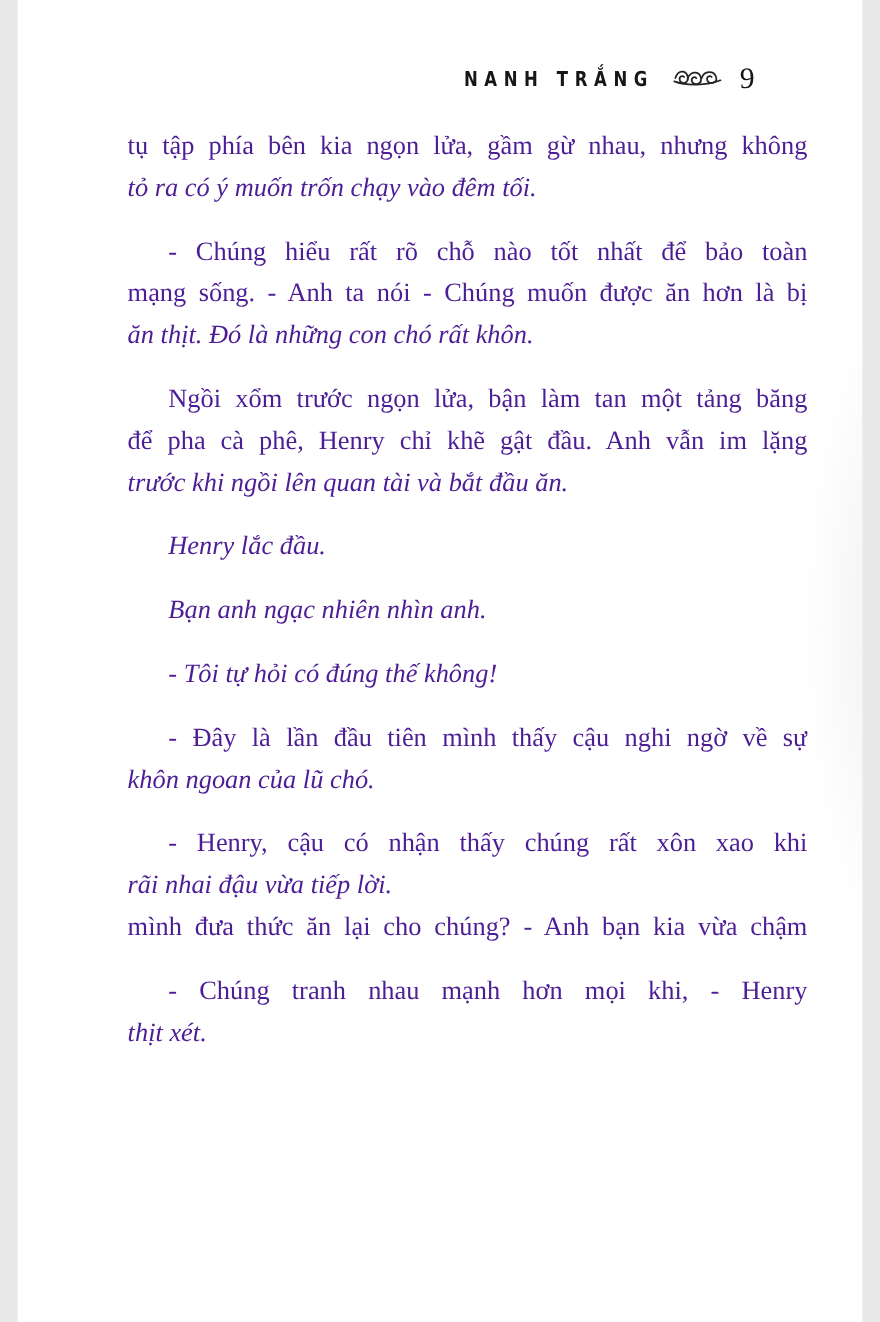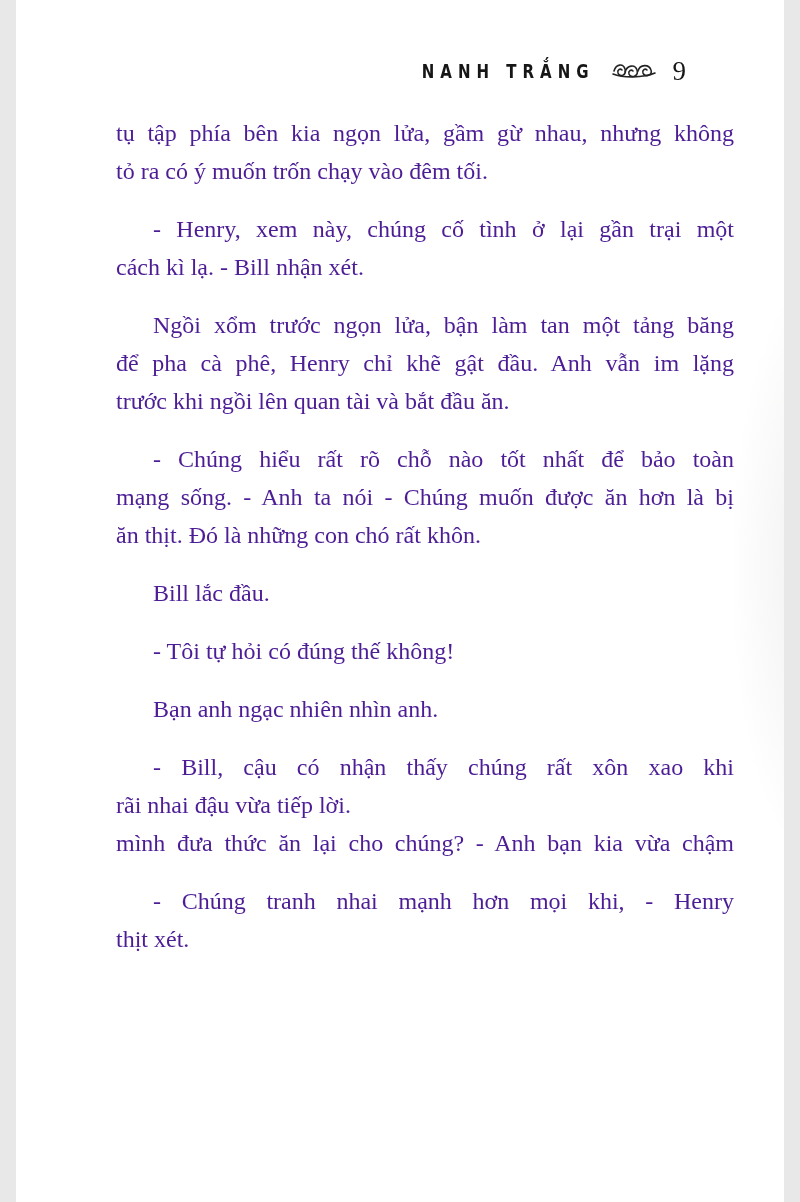--- a/index.html
+++ b/index.html
@@ -63,21 +63,21 @@
     line-height: 38px;
     color: #4c1d95;
   }
   .body-text p { margin: 0 0 20px 0; }
   .line {
     text-align: justify;
     text-align-last: justify;
     overflow: hidden;
     white-space: nowrap;
   }
-  .line.last { text-align-last: left; }
+  .line.last { text-align-last: left; font-style: italic; }
   .line.indent { text-indent: 37px; }
 </style>
 </head>
 <body>
 
 <div class="page">
 
   <div class="scan-shade"></div>
 
   <div class="running-header">
@@ -93,56 +93,56 @@
     <span class="page-number">9</span>
   </div>
 
   <div class="body-text">
 
     <p>
       <span class="line" style="display:block">tụ tập phía bên kia ngọn lửa, gầm gừ nhau, nhưng không</span>
       <span class="line last" style="display:block">tỏ ra có ý muốn trốn chạy vào đêm tối.</span>
     </p>
 
+
     <p>
-      <span class="line indent" style="display:block">- Henry, xem này, chúng cố tình ở lại gần trại một</span>
-      <span class="line last" style="display:block">cách kì lạ. - Bill nhận xét.</span>
+      <span class="line indent" style="display:block">- Chúng hiểu rất rõ chỗ nào tốt nhất để bảo toàn</span>
+      <span class="line" style="display:block">mạng sống. - Anh ta nói - Chúng muốn được ăn hơn là bị</span>
+      <span class="line last" style="display:block">ăn thịt. Đó là những con chó rất khôn.</span>
     </p>
 
     <p>
       <span class="line indent" style="display:block">Ngồi xổm trước ngọn lửa, bận làm tan một tảng băng</span>
       <span class="line" style="display:block">để pha cà phê, Henry chỉ khẽ gật đầu. Anh vẫn im lặng</span>
       <span class="line last" style="display:block">trước khi ngồi lên quan tài và bắt đầu ăn.</span>
     </p>
 
     <p>
-      <span class="line indent" style="display:block">- Chúng hiểu rất rõ chỗ nào tốt nhất để bảo toàn</span>
-      <span class="line" style="display:block">mạng sống. - Anh ta nói - Chúng muốn được ăn hơn là bị</span>
-      <span class="line last" style="display:block">ăn thịt. Đó là những con chó rất khôn.</span>
+      <span class="line indent last" style="display:block">Henry lắc đầu.</span>
     </p>
 
     <p>
-      <span class="line indent last" style="display:block">Bill lắc đầu.</span>
+      <span class="line indent last" style="display:block">Bạn anh ngạc nhiên nhìn anh.</span>
     </p>
 
     <p>
       <span class="line indent last" style="display:block">- Tôi tự hỏi có đúng thế không!</span>
     </p>
 
     <p>
-      <span class="line indent last" style="display:block">Bạn anh ngạc nhiên nhìn anh.</span>
+      <span class="line indent" style="display:block">- Đây là lần đầu tiên mình thấy cậu nghi ngờ về sự</span>
+      <span class="line last" style="display:block">khôn ngoan của lũ chó.</span>
     </p>
 
-
     <p>
-      <span class="line indent" style="display:block">- Bill, cậu có nhận thấy chúng rất xôn xao khi</span>
+      <span class="line indent" style="display:block">- Henry, cậu có nhận thấy chúng rất xôn xao khi</span>
       <span class="line last" style="display:block">rãi nhai đậu vừa tiếp lời.</span>
       <span class="line" style="display:block">mình đưa thức ăn lại cho chúng? - Anh bạn kia vừa chậm</span>
     </p>
 
     <p>
-      <span class="line indent" style="display:block">- Chúng tranh nhai mạnh hơn mọi khi, - Henry</span>
+      <span class="line indent" style="display:block">- Chúng tranh nhau mạnh hơn mọi khi, - Henry</span>
       <span class="line last" style="display:block">thịt xét.</span>
     </p>
 
 
   </div>
 </div>
 
 </body></html>

